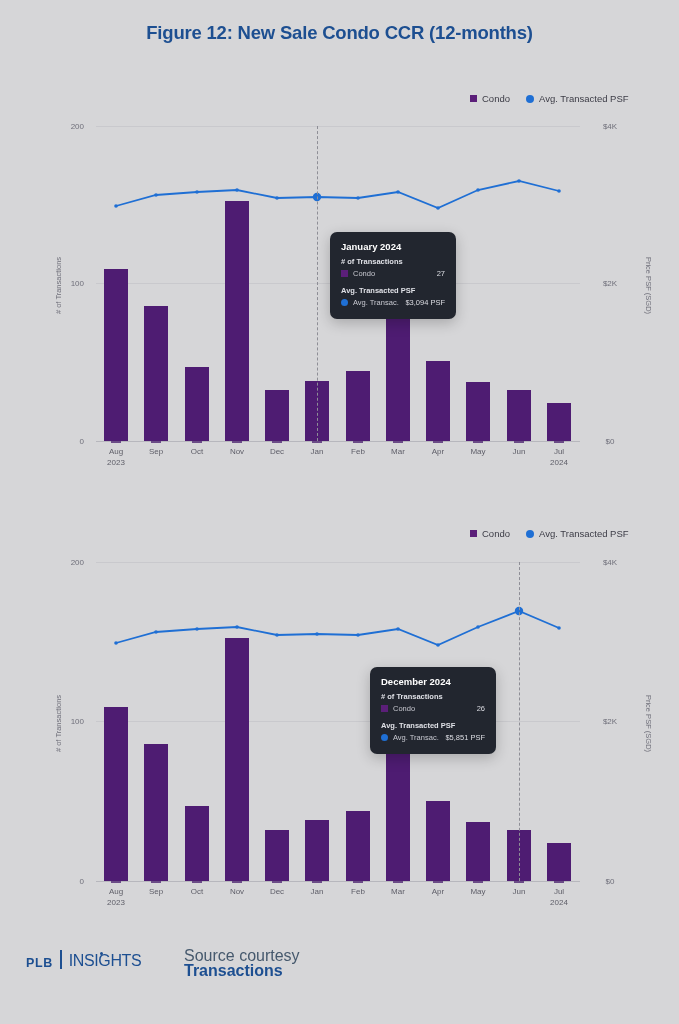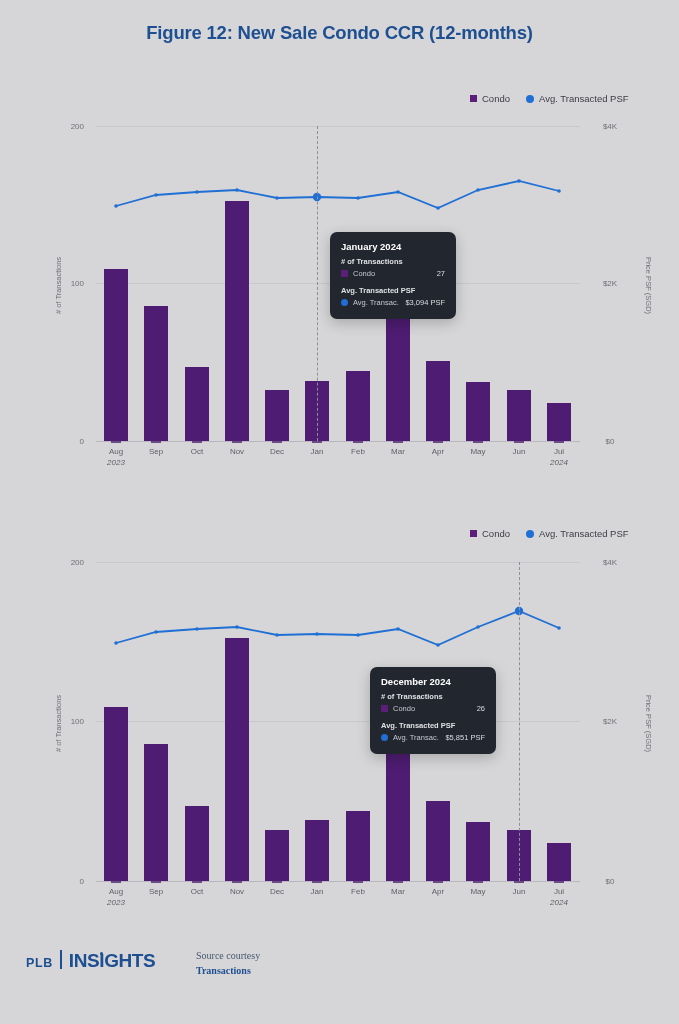--- a/index.html
+++ b/index.html
@@ -43,21 +43,21 @@
   .axis-title.right { transform:rotate(90deg); }
 
   .bar { position:absolute; background:#4e1c72; bottom:0; }
 
   .baseline { position:absolute; height:1px; background:#b7b7bd; left:0; }
 
   .xlab {
     position:absolute; text-align:center; font-size:8px; color:#5e5e68;
     transform:translateX(-50%); line-height:10.5px; white-space:nowrap;
   }
-  .xlab .yr { display:block;font-style:italic; }
+  .xlab .yr { display:block; }
 
   .tickmark { position:absolute; width:10px; height:1.5px; background:#6a4b86; transform:translateX(-50%); }
 
   svg.lineovl { position:absolute; left:0; top:0; overflow:visible; }
 
   .vline { position:absolute; width:0; border-left:1px dashed #8e8e96; }
 
   
   .tooltip {
     position:absolute; background:#22262f; border-radius:7px;
@@ -72,23 +72,23 @@
   .tt-row .vl { margin-left:6px; white-space:nowrap; color:#dcdde3; }
   .tt-gap { height:6px; }
   .tt-sq { width:7px; height:7px; background:#5b1f79; display:inline-block; flex:0 0 auto; }
   .tt-ci { width:7px; height:7px; border-radius:50%; background:#1f6fd4; display:inline-block; flex:0 0 auto; }
 
   
   .footer { position:absolute; left:0; bottom:0; width:679px; height:62px; background:#d6d6d8; }
   .logo { position:absolute; left:26px; top:950px; display:flex; align-items:flex-end; gap:7px; color:#1d4f91; }
   .logo .plb { font-size:12.5px; font-weight:bold; letter-spacing:0.6px; }
   .logo .bar-div { width:2px; height:19px; background:#1d4f91; margin-bottom:1px; }
-  .logo .ins { font-size:19px; font-weight:bold; letter-spacing:-0.4px; line-height:19px; position:relative; }
+  .logo .ins { font-size:16px; font-weight:normal; letter-spacing:-0.4px; line-height:19px; position:relative; }
   .logo .ins .dot { position:absolute; width:3px; height:3px; background:#1d4f91; border-radius:50%; top:1px; left:31px; }
-  .src { position:absolute; left:196px; top:948px; font-size:10px; color:#46596d; line-height:15px;font-family:Liberation Serif, serif; }
+  .src { position:absolute; left:184px; top:948px; font-size:16px; color:#46596d; line-height:15px; }
   .src .b { font-weight:bold; color:#1d4f91; }
 </style>
 </head>
 <body>
 
 <div class="page">
 
   <div class="fig-title">Figure 12: New Sale Condo CCR (12-months)</div>
 
   <div class="chart" style="top:0;height:500px;">

